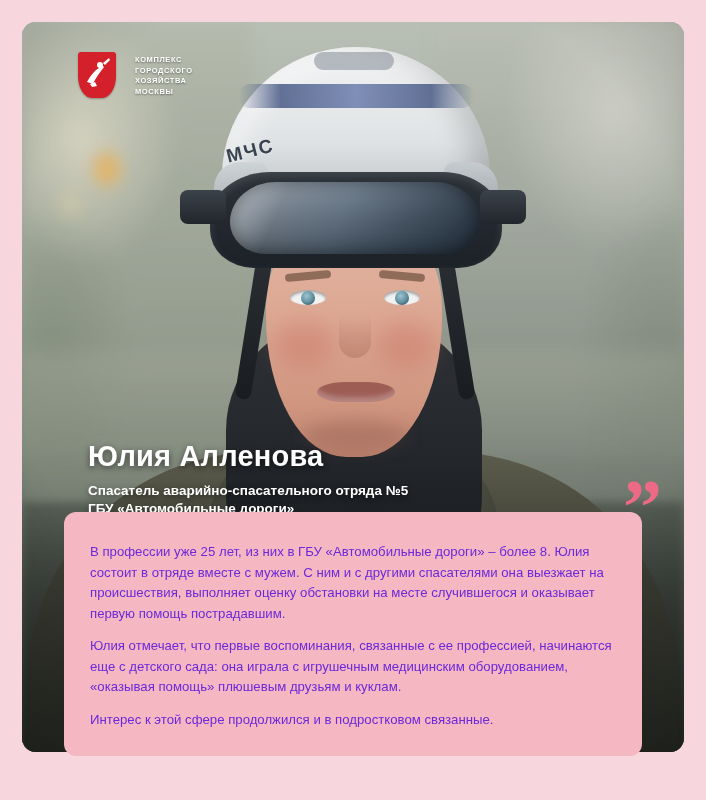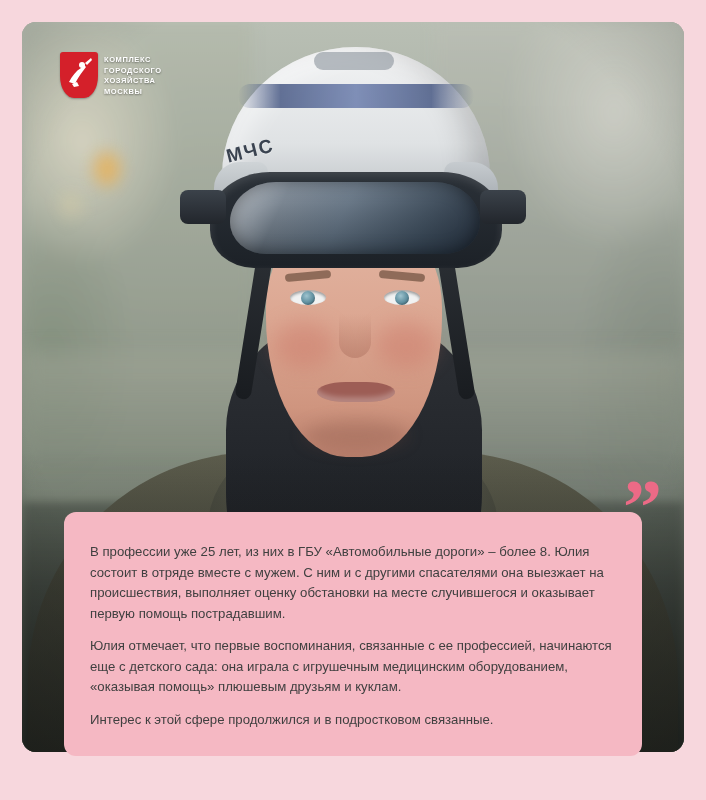--- a/index.html
+++ b/index.html
@@ -277,25 +277,25 @@
   .photo-bottom-fade {
     position: absolute;
     left: 0; right: 0; bottom: 0; height: 300px;
     background: linear-gradient(180deg, rgba(20,22,20,0) 0%, rgba(20,22,20,.35) 45%, rgba(18,20,18,.62) 100%);
     pointer-events: none;
   }
 
   
   .logo {
     position: absolute;
-    left: 38px;
+    left: 56px;
     top: 30px;
     display: flex;
     align-items: flex-start;
-    gap: 6px;
+    gap: 19px;
   }
   .logo-mark {
     width: 38px;
     height: 46px;
     background: #d4202a;
     border-radius: 3px 3px 14px 14px / 3px 3px 22px 22px;
     position: relative;
     flex: 0 0 auto;
     box-shadow: 0 1px 2px rgba(0,0,0,.3);
   }
@@ -350,21 +350,21 @@
     position: absolute;
     left: 64px;
     top: 512px;
     width: 578px;
     background: #f5b8c3;
     border-radius: 12px;
     padding: 30px 26px 26px 26px;
     box-sizing: border-box;
   }
   .paragraph {
-    color: #404040;
+    color: #6d28d9;
     font-size: 13.2px;
     line-height: 20.5px;
     margin: 0 0 0 0;
   }
   .paragraph + .paragraph { margin-top: 12px; }
 </style>
 </head>
 <body>
 
 <div class="card">
@@ -428,20 +428,27 @@
         </svg>
       </div>
       <div class="logo-text">
         <div>Комплекс</div>
         <div>городского</div>
         <div>хозяйства</div>
         <div>Москвы</div>
       </div>
     </div>
 
+    <div class="name-block">
+      <div class="person-name">Юлия Алленова</div>
+      <div class="person-role">
+        <div>Спасатель аварийно-спасательного отряда №5</div>
+        <div>ГБУ «Автомобильные дороги»</div>
+      </div>
+    </div>
   </div>
 
   <div class="quote-mark">”</div>
 
   <div class="text-panel">
     <p class="paragraph">В профессии уже 25 лет, из них в ГБУ «Автомобильные дороги» – более 8. Юлия состоит в отряде вместе с мужем. С ним и с другими спасателями она выезжает на происшествия, выполняет оценку обстановки на месте случившегося и оказывает первую помощь пострадавшим.</p>
     <p class="paragraph">Юлия отмечает, что первые воспоминания, связанные с ее профессией, начинаются еще с детского сада: она играла с игрушечным медицинским оборудованием, «оказывая помощь» плюшевым друзьям и куклам.</p>
     <p class="paragraph">Интерес к этой сфере продолжился и в подростковом связанные.</p>
   </div>
 

